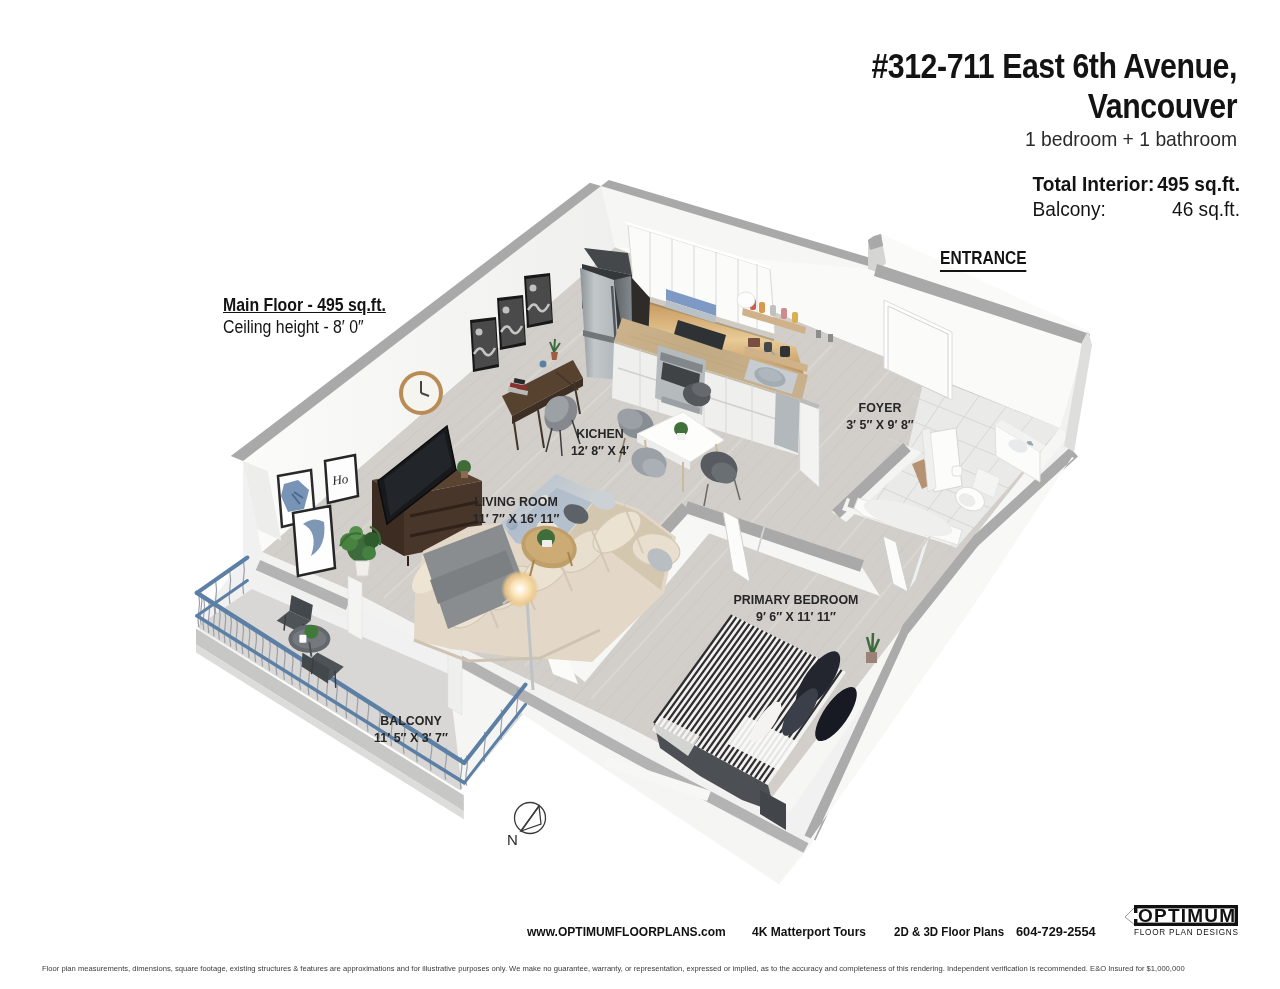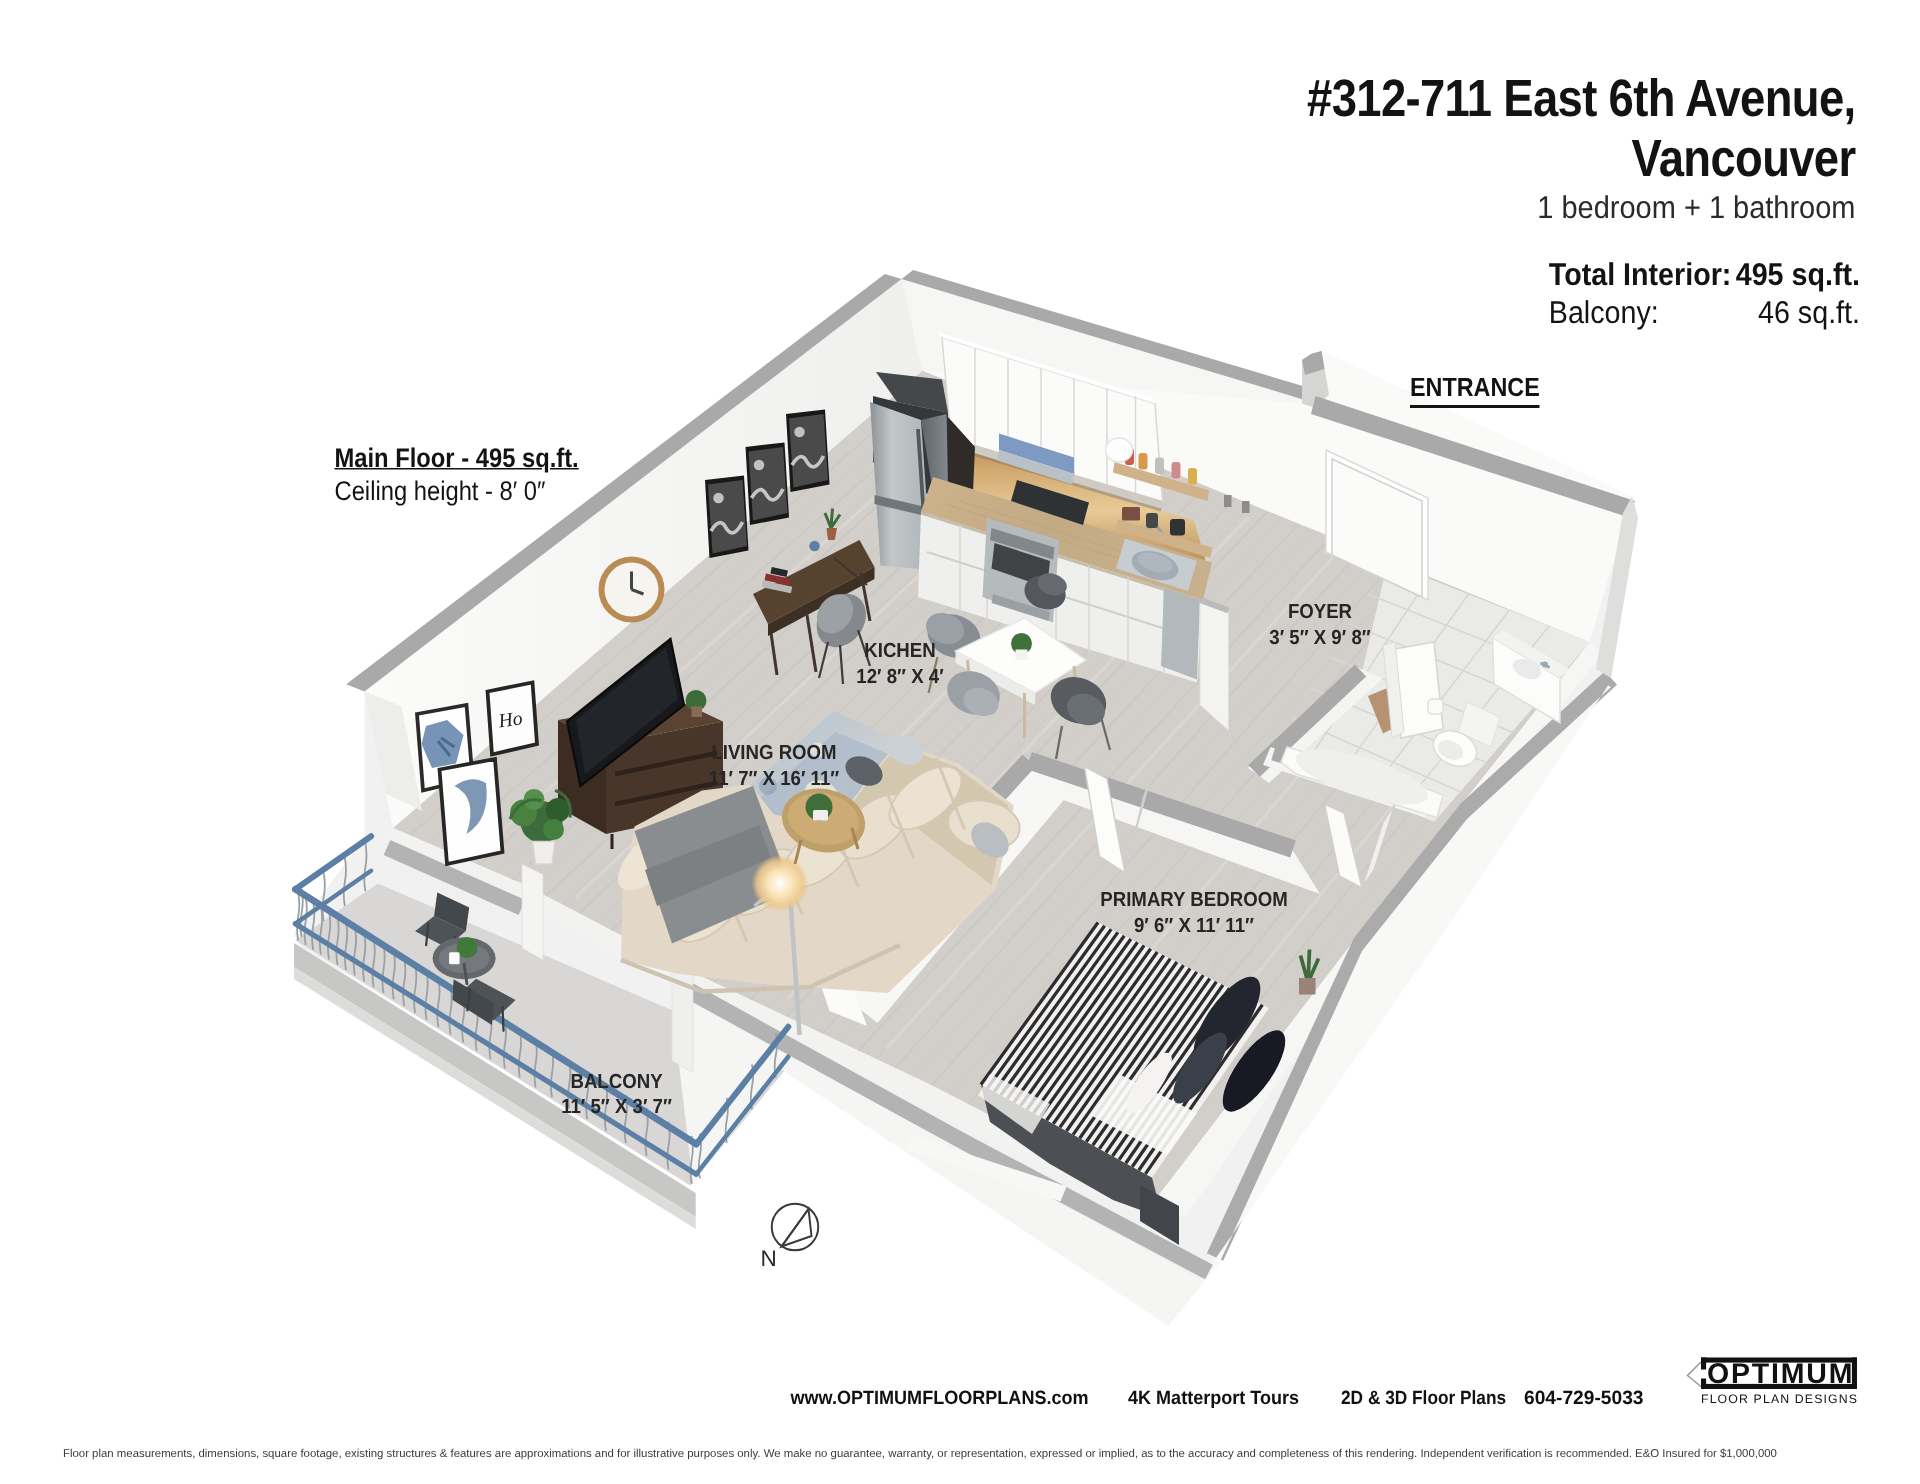--- a/index.html
+++ b/index.html
@@ -561,21 +561,21 @@
 <div class="abs lbl" style="left:726px;top:591px;width:140px;">PRIMARY BEDROOM<br>9′ 6″ X 11′ 11″</div>
 
 <div class="abs lbl" style="left:351px;top:712px;width:120px;">BALCONY<br>11′ 5″ X 3′ 7″</div>
 
 <div class="abs" style="left:507px;top:831px;font-size:15px;color:#2a2a2a;">N</div>
 
 <div class="abs" style="left:0;top:924px;width:1280px;font-size:12.8px;font-weight:bold;color:#111;">
   <span style="position:absolute;left:527px;transform:scaleX(0.94);transform-origin:0 0;">www.OPTIMUMFLOORPLANS.com</span>
   <span style="position:absolute;left:752px;transform:scaleX(0.94);transform-origin:0 0;">4K Matterport Tours</span>
   <span style="position:absolute;left:894px;transform:scaleX(0.9);transform-origin:0 0;">2D &amp; 3D Floor Plans</span>
-  <span style="position:absolute;left:1016px;">604-729-5033</span>
+  <span style="position:absolute;left:1016px;">604-729-2554</span>
 </div>
 
 <div class="abs" style="left:42px;top:964px;width:1200px;font-size:7.6px;color:#3a3a3a;">Floor plan measurements, dimensions, square footage, existing structures &amp; features are approximations and for illustrative purposes only. We make no guarantee, warranty, or representation, expressed or implied, as to the accuracy and completeness of this rendering. Independent verification is recommended. E&amp;O Insured for $1,000,000</div>
 
 <div class="abs" style="left:1122px;top:898px;width:118px;height:40px;text-align:center;">
   <svg width="118" height="40" viewBox="0 0 118 40">
     <path d="M14 8 L3 19 L14 28" fill="none" stroke="#999" stroke-width="1"></path>
     <rect x="12" y="7" width="104" height="3.4" fill="#111"></rect>
     <rect x="12" y="7" width="3.4" height="8" fill="#111"></rect>
     <rect x="12" y="21" width="3.4" height="7" fill="#111"></rect>

